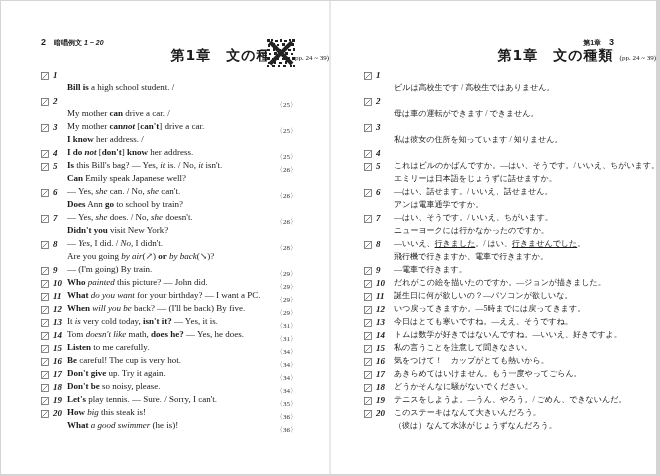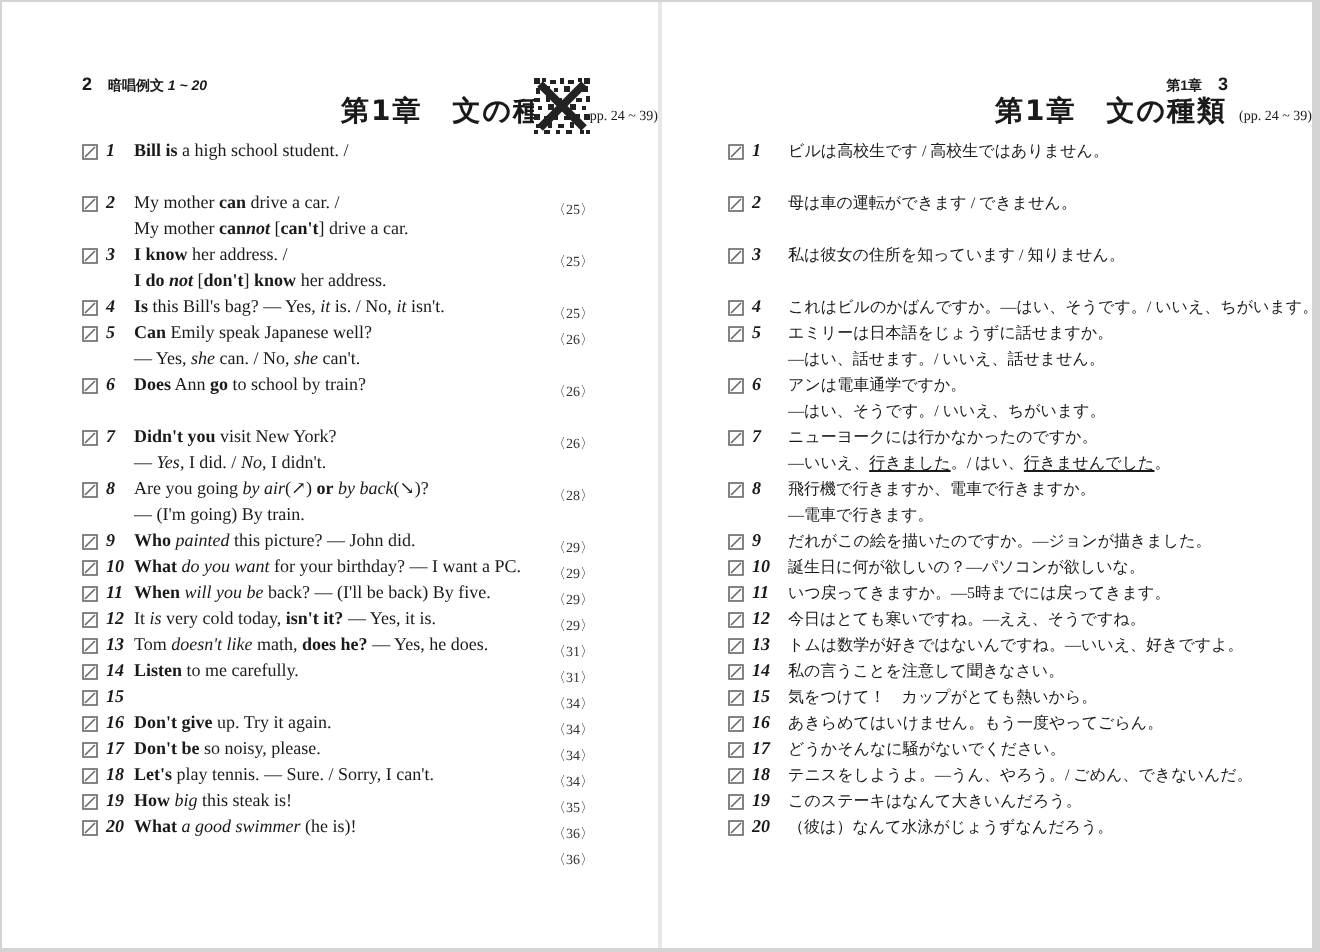--- a/index.html
+++ b/index.html
@@ -52,21 +52,21 @@
     font-size: 9px; white-space: nowrap;
   }
   .right .line { font-size: 8px; }
   .cb {
     position: absolute; left: 0; top: 2px; width: 8px; height: 8px;
   }
   .num {
     position: absolute; left: 12px; top: 0; font-style: italic; font-weight: bold;
     font-size: 9px; width: 12px;
   }
-  .text { position: absolute; left: 26px; top: 0; }
+  .text { position: absolute; left: 26px; top: 12px; }
   .right .text { left: 30px; }
   .ref {
     position: absolute; right: 0; top: 0; font-size: 7px; color: #333; margin-top: 17px;
   }
   b { font-weight: bold; }
   i { font-style: italic; }
   .ul { text-decoration: underline; }
 </style>
 </head>
 <body>
@@ -200,20 +200,21 @@
         <div class="item">
           <div class="line">
             <span class="cb"><svg width="8" height="8" viewBox="0 0 8 8">
                 <rect x="0.5" y="0.5" width="7" height="7" fill="none" stroke="#666" stroke-width="0.8"></rect>
                 <path d="M1.5 6.5 L6.5 1.5" stroke="#666" stroke-width="0.8"></path>
               </svg></span>
             <span class="num">6</span>
             <span class="text"><b>Does</b> Ann <b>go</b> to school by train?</span>
           </div>
           <div class="line">
+            <span class="text">— Yes, <i>she</i> does. / No, <i>she</i> doesn't.</span>
             <span class="ref">〈26〉</span>
           </div>
         </div>
         <div class="item">
           <div class="line">
             <span class="cb"><svg width="8" height="8" viewBox="0 0 8 8">
                 <rect x="0.5" y="0.5" width="7" height="7" fill="none" stroke="#666" stroke-width="0.8"></rect>
                 <path d="M1.5 6.5 L6.5 1.5" stroke="#666" stroke-width="0.8"></path>
               </svg></span>
             <span class="num">7</span>
@@ -304,20 +305,21 @@
             <span class="ref">〈34〉</span>
           </div>
         </div>
         <div class="item">
           <div class="line">
             <span class="cb"><svg width="8" height="8" viewBox="0 0 8 8">
                 <rect x="0.5" y="0.5" width="7" height="7" fill="none" stroke="#666" stroke-width="0.8"></rect>
                 <path d="M1.5 6.5 L6.5 1.5" stroke="#666" stroke-width="0.8"></path>
               </svg></span>
             <span class="num">15</span>
+            <span class="text"><b>Be</b> careful!  The cup is very hot.</span>
             <span class="ref">〈34〉</span>
           </div>
         </div>
         <div class="item">
           <div class="line">
             <span class="cb"><svg width="8" height="8" viewBox="0 0 8 8">
                 <rect x="0.5" y="0.5" width="7" height="7" fill="none" stroke="#666" stroke-width="0.8"></rect>
                 <path d="M1.5 6.5 L6.5 1.5" stroke="#666" stroke-width="0.8"></path>
               </svg></span>
             <span class="num">16</span>

